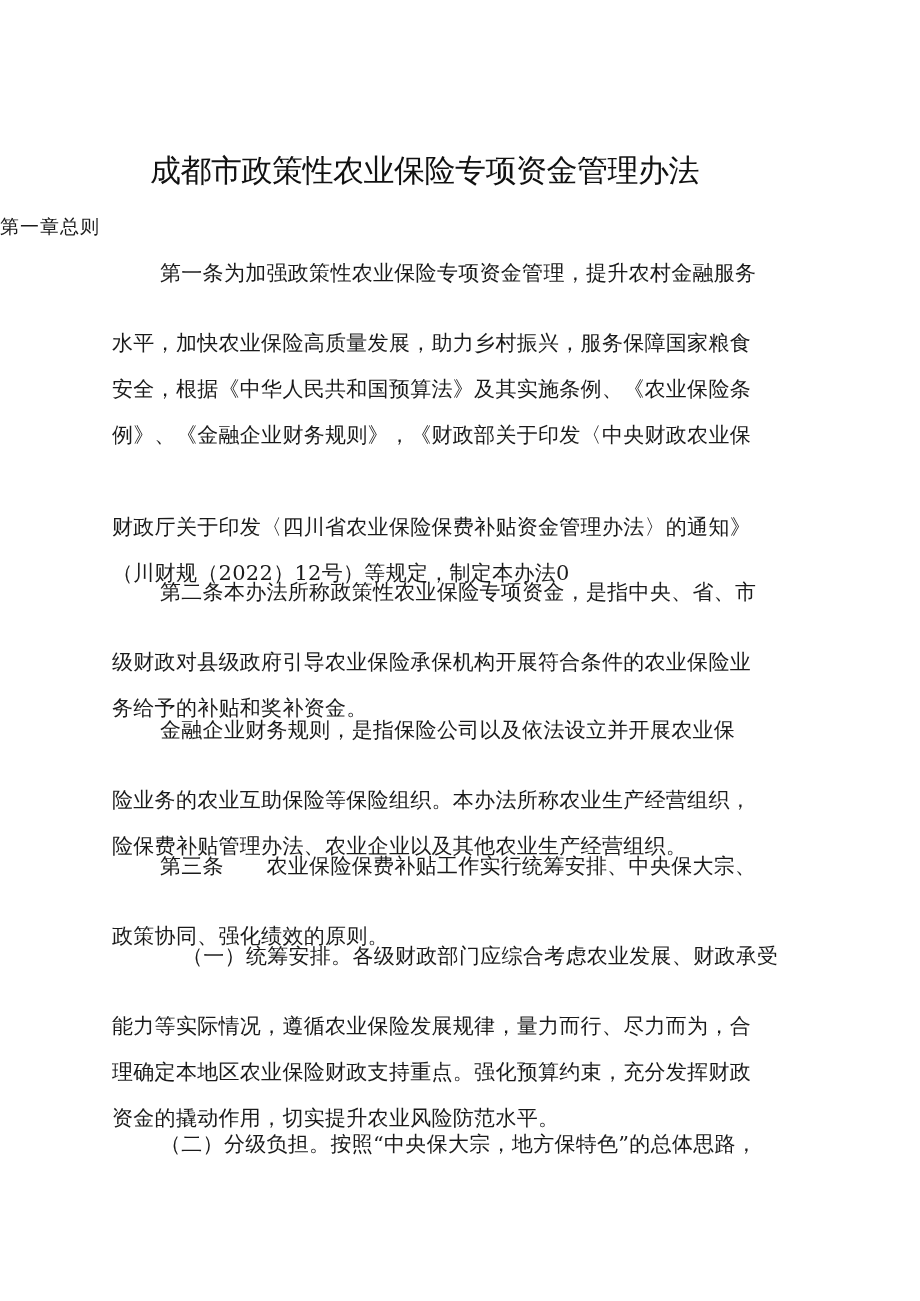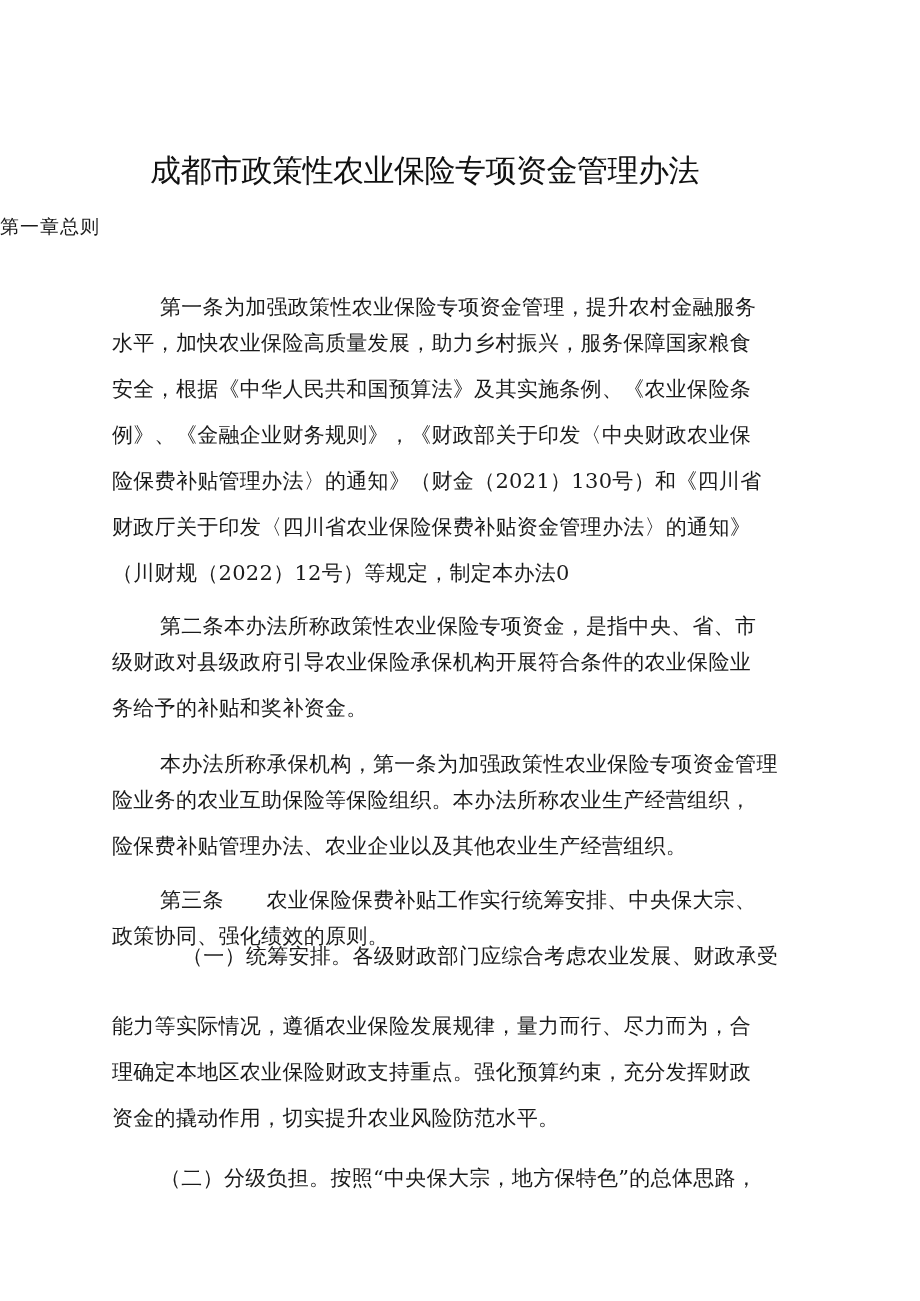--- a/index.html
+++ b/index.html
@@ -5,43 +5,42 @@
   html, body { margin: 0; padding: 0; background: #ffffff; }
   body { width: 920px; height: 1301px; position: relative; overflow: hidden;
          font-family: "DejaVu Serif", "Liberation Serif", serif; color: #1a1a1a; }
   .page { position: absolute; left: 0; top: 0; width: 920px; height: 1301px; padding-left: 16px; }
   .title { position: absolute; left: 150px; top: 150px; font-family: "DejaVu Sans", "Liberation Sans", sans-serif;
            font-size: 31px; letter-spacing: -0.5px; white-space: nowrap; color: #111; }
   .chapter { position: absolute; left: 0; width: 920px; top: 214px; 
              font-size: 19px; letter-spacing: 1px; white-space: nowrap; }
   .line { position: absolute; white-space: nowrap; font-size: 21px; line-height: 28px; letter-spacing: 0.3px; }
   .l { left: 112px; margin-top: 24px; }
-  .i { left: 160px; margin-top: 34px; }
+  .i { left: 160px; }
   .ii { left: 182px; }
 </style>
 </head>
 <body>
 
 <div class="page">
   <div class="title">成都市政策性农业保险专项资金管理办法</div>
   <div class="chapter">第一章总则</div>
 
   <div class="line i" style="top:259px">第一条为加强政策性农业保险专项资金管理，提升农村金融服务</div>
   <div class="line l" style="top:305px">水平，加快农业保险高质量发展，助力乡村振兴，服务保障国家粮食</div>
   <div class="line l" style="top:351px">安全，根据《中华人民共和国预算法》及其实施条例、《农业保险条</div>
   <div class="line l" style="top:397px">例》、《金融企业财务规则》，《财政部关于印发〈中央财政农业保</div>
-  <div class="line l" style="top:443px">险保费补贴管理办法〉的通知》（财金（2021）130号）和《四川省</div>
   <div class="line l" style="top:489px">财政厅关于印发〈四川省农业保险保费补贴资金管理办法〉的通知》</div>
   <div class="line l" style="top:535px">（川财规（2022）12号）等规定，制定本办法0</div>
 
   <div class="line i" style="top:578px">第二条本办法所称政策性农业保险专项资金，是指中央、省、市</div>
   <div class="line l" style="top:624px">级财政对县级政府引导农业保险承保机构开展符合条件的农业保险业</div>
   <div class="line l" style="top:670px">务给予的补贴和奖补资金。</div>
 
-  <div class="line i" style="top:716px">本办法所称承保机构，第一条为加强政策性农业保险专项资金管理</div>
+  <div class="line i" style="top:716px">金融企业财务规则，是指保险公司以及依法设立并开展农业保</div>
   <div class="line l" style="top:762px">险业务的农业互助保险等保险组织。本办法所称农业生产经营组织，</div>
   <div class="line l" style="top:808px">险保费补贴管理办法、农业企业以及其他农业生产经营组织。</div>
 
   <div class="line i" style="top:852px">第三条　　农业保险保费补贴工作实行统筹安排、中央保大宗、</div>
   <div class="line l" style="top:898px">政策协同、强化绩效的原则。</div>
 
   <div class="line l" style="top:988px">能力等实际情况，遵循农业保险发展规律，量力而行、尽力而为，合</div>
   <div class="line ii" style="top:942px">（一）统筹安排。各级财政部门应综合考虑农业发展、财政承受</div>
   <div class="line l" style="top:1034px">理确定本地区农业保险财政支持重点。强化预算约束，充分发挥财政</div>
   <div class="line l" style="top:1080px">资金的撬动作用，切实提升农业风险防范水平。</div>

